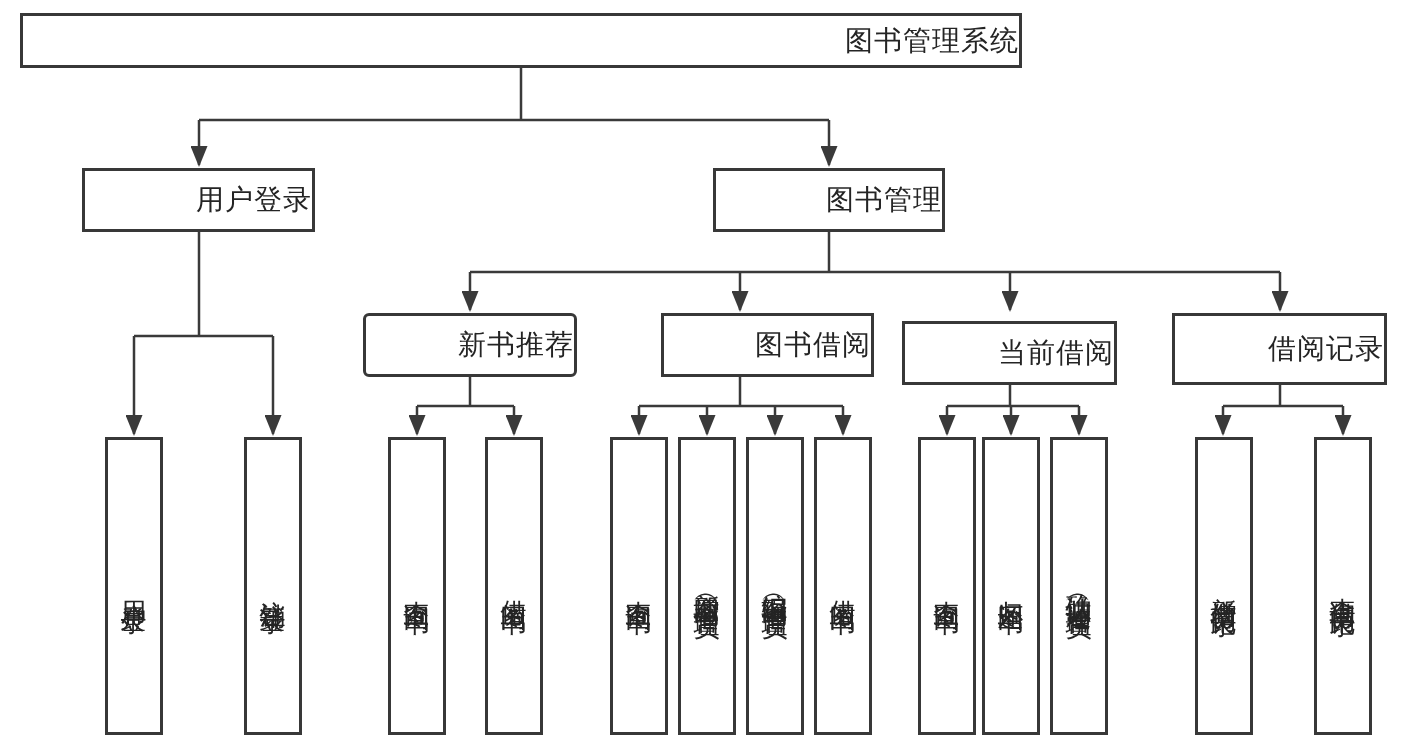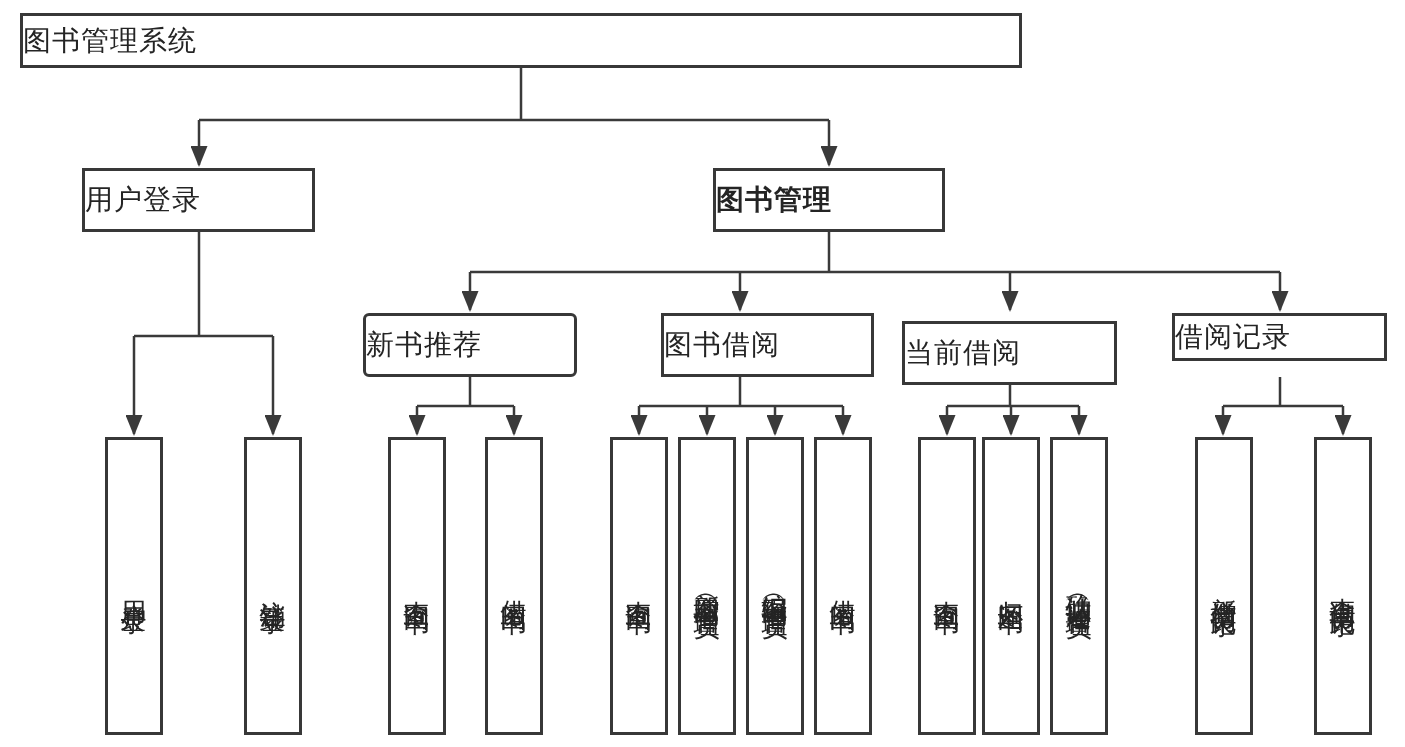--- a/index.html
+++ b/index.html
@@ -21,21 +21,21 @@
     top: 0;
     z-index: 1;
   }
   .hbox {
     position: absolute;
     box-sizing: border-box;
     border: 3px solid #383838;
     background: #ffffff;
     display: flex;
     align-items: center;
-    justify-content: flex-start;
+    justify-content: flex-end;
     font-size: 28px;
     color: #242424;
     letter-spacing: 1px;
     z-index: 2;
   }
   .vbox {
     position: absolute;
     box-sizing: border-box;
     border: 3px solid #383838;
     background: #ffffff;
@@ -116,34 +116,34 @@
     </g>
   </svg>
 
   <div class="hbox" style="left:20px; top:13px; width:1002px; height:55px;">
     <span>图书管理系统</span>
   </div>
 
   <div class="hbox" style="left:82px; top:168px; width:233px; height:64px;">
     <span>用户登录</span>
   </div>
-  <div class="hbox" style="left:713px; top:168px; width:232px; height:64px;font-weight:bold;">
+  <div class="hbox" style="left:713px; top:168px; width:232px; height:64px;">
     <span>图书管理</span>
   </div>
 
   <div class="hbox" style="left:363px; top:313px; width:214px; height:64px;border-radius:6px;">
     <span>新书推荐</span>
   </div>
   <div class="hbox" style="left:634px; top:313px; width:213px; height:64px;margin-left:27px;">
     <span>图书借阅</span>
   </div>
   <div class="hbox" style="left:902px; top:313px; width:215px; height:64px;margin-top:8px;">
     <span>当前借阅</span>
   </div>
-  <div class="hbox" style="left:1172px; top:313px; width:215px; height:48px;">
+  <div class="hbox" style="left:1172px; top:313px; width:215px; height:72px;">
     <span>借阅记录</span>
   </div>
 
   <div class="vbox" style="left:105px;">
     <span>用户登录</span>
   </div>
   <div class="vbox" style="left:244px;">
     <span>注销登录</span>
   </div>
 

